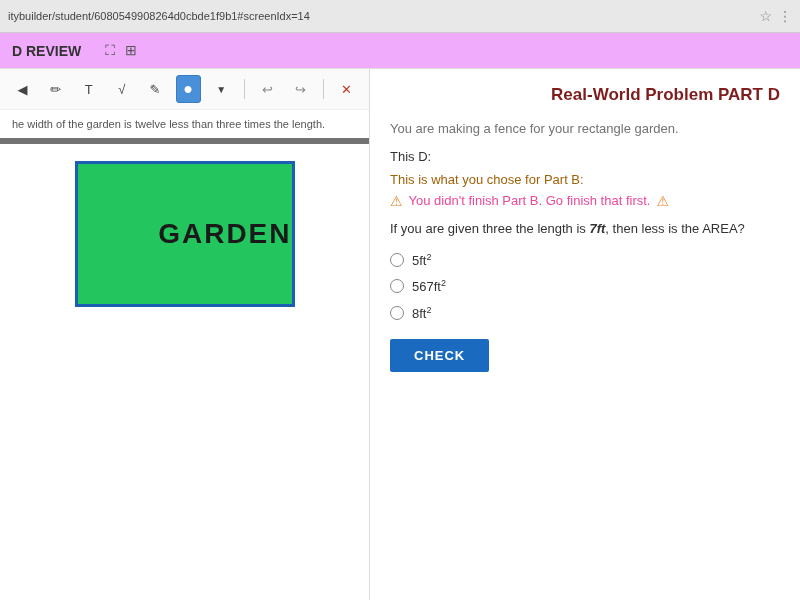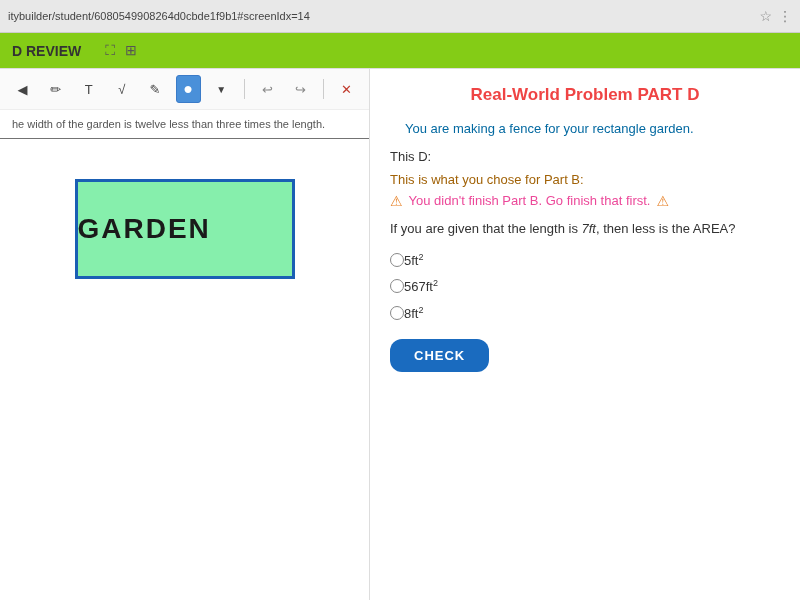--- a/index.html
+++ b/index.html
@@ -27,21 +27,21 @@
       flex: 1;
     }
     .browser-bar .star {
       margin-left: auto;
       font-size: 14px;
       color: #888;
     }
 
     
     .app-header {
-      background: #84cc16;
+      background: #f0abfc;
       height: 36px;
       display: flex;
       align-items: center;
       padding: 0 12px;
       border-bottom: 1px solid #ddd;
     }
     .app-header .review-label {
       font-size: 14px;
       font-weight: bold;
       color: #333;
@@ -110,69 +110,68 @@
     .toolbar-btn.red { color: #c0392b; }
     .toolbar-undo, .toolbar-redo {
       color: #888;
     }
 
     
     .left-desc {
       padding: 8px 12px;
       font-size: 11px;
       color: #555;
-      border-bottom: 1px solid #737373;
+      border-bottom: 6px solid #737373;
     }
 
     
     .garden-area {
       display: flex;
       align-items: center;
       justify-content: center;
       padding: 20px;
       height: 180px;
     }
     .garden-box {
       border: 3px solid #1a5fb4;
       width: 220px;
-      height: 100px;
-      display: flex;
-      align-items: center;
-      justify-content: flex-start;
-      background: #86efac;
+      height: 146px;
+      display: flex;
+      align-items: center;
+      justify-content: flex-end;
+      background: #22c55e;
     }
     .garden-label {
       font-size: 28px;
       font-weight: bold;
       color: #1a1a1a;
       letter-spacing: 2px;
     }
 
     
     .right-panel {
       flex: 1;
       padding: 16px 20px;
       overflow-y: auto;
       background: #fff;
     }
 
     .problem-title {
       font-size: 17px;
       font-weight: bold;
-      text-align: center;
+      text-align: right;
       margin-bottom: 14px;
-      color: #ef4444;
+      color: #7f1d1d;
     }
 
     .problem-intro {
       font-size: 13px;
-      color: #0369a1;
+      color: #737373;
       margin-bottom: 10px;
       line-height: 1.5;
-      margin-left: 15px;
     }
 
     .part-label {
       font-size: 13px;
       color: #333;
       margin-bottom: 8px;
       font-weight: normal;
     }
 
     .this-is-label {
@@ -203,21 +202,21 @@
       line-height: 1.5;
     }
 
     .options-list {
       list-style: none;
       margin-bottom: 18px;
     }
     .option-item {
       display: flex;
       align-items: center;
-      gap: 0;
+      gap: 8px;
       margin-bottom: 10px;
       font-size: 13px;
       color: #333;
     }
     .option-radio {
       width: 14px;
       height: 14px;
       border: 1.5px solid #888;
       border-radius: 50%;
       display: inline-block;
@@ -229,26 +228,27 @@
 
     .check-btn {
       background: #1a6bbf;
       color: #fff;
       border: none;
       padding: 9px 24px;
       font-size: 13px;
       font-weight: bold;
       letter-spacing: 1px;
       cursor: pointer;
-      border-radius: 12px;
+      border-radius: 2px;
     }
 
     
     .math-italic {
       font-style: italic;
+      font-weight: bold;
     }
   </style>
 </head>
 <body>
 
 <div class="browser-bar">
   <span class="url">itybuilder/student/6080549908264d0cbde1f9b1#screenIdx=14</span>
   <span class="star">☆</span>
   <span style="margin-left:6px; font-size:14px; color:#888;">⋮</span>
 </div>
@@ -304,21 +304,21 @@
 
     <p class="this-is-label">This is what you chose for Part B:</p>
 
     <div class="warning-box">
       <span class="warning-icon">⚠</span>
       <span class="warning-text">You didn't finish Part B.  Go finish that first.</span>
       <span class="warning-icon">⚠</span>
     </div>
 
     <p class="question-text">
-      <span>If you are given that the length is </span><span class="math-italic">7ft</span><span>, then less is the AREA?</span>
+      <span>If you are given three the length is </span><span class="math-italic">7ft</span><span>, then less is the AREA?</span>
     </p>
 
     <ul class="options-list" id="options-list">
     <li class="option-item">
       <span class="option-radio"></span>
       <span>5ft<sup>2</sup></span>
     </li>
         <li class="option-item">
       <span class="option-radio"></span>
       <span>567ft<sup>2</sup></span>

